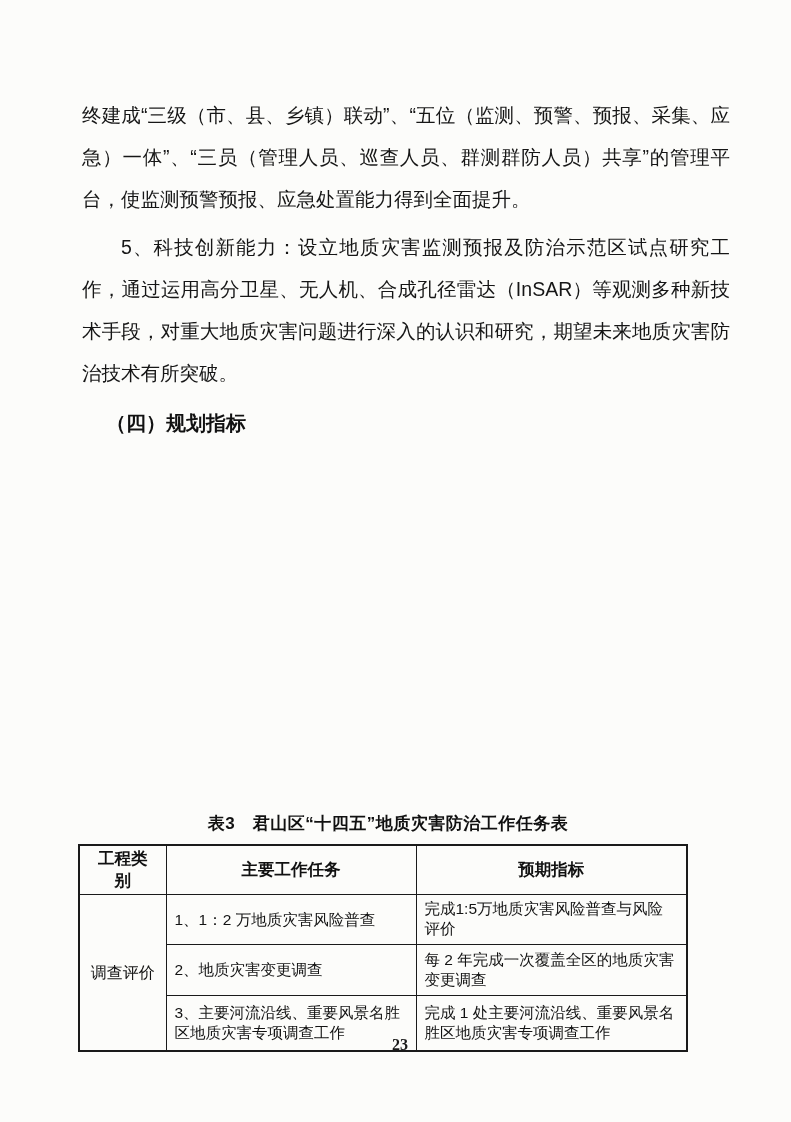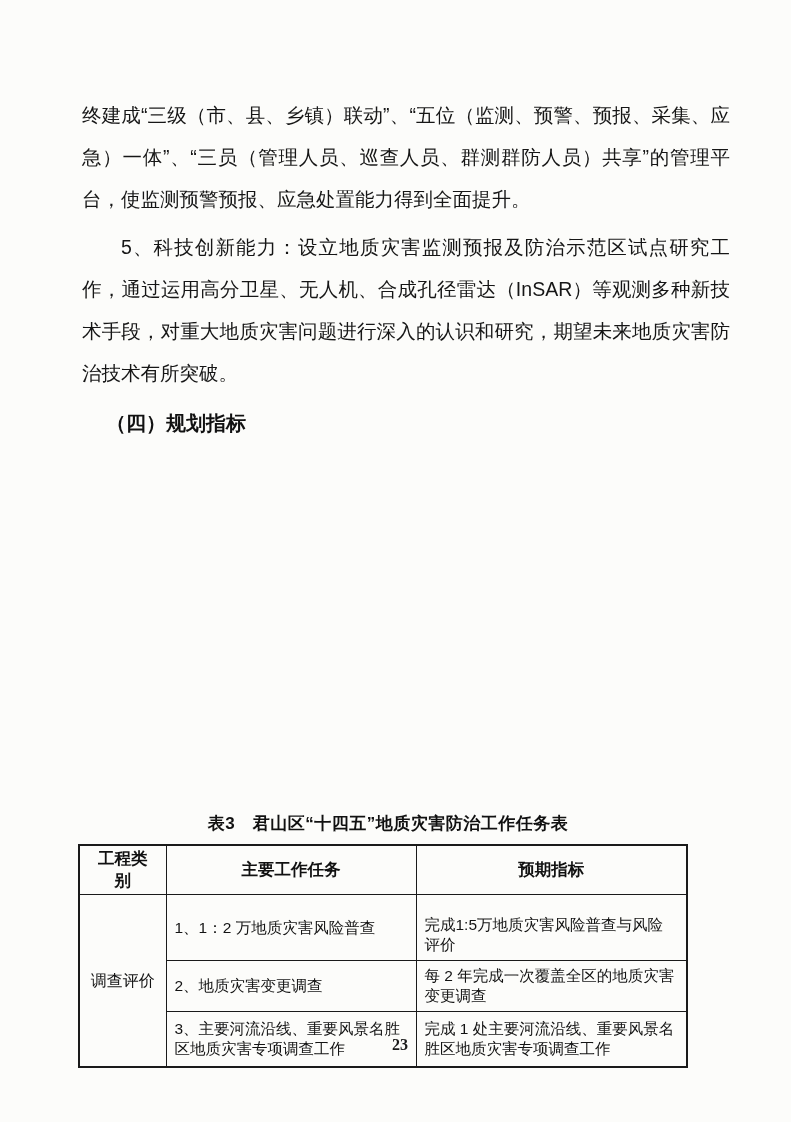--- a/index.html
+++ b/index.html
@@ -72,21 +72,21 @@
     color: #131313;
     text-align: left;
   }
   td.cat-cell {
     text-align: center;
     font-size: 16px;
   }
   tr.row-1 td { height: 42px; }
   tr.row-2 td { height: 44px; }
   tr.row-3 td { height: 48px; }
-  td.target-top { vertical-align: top; padding-top: 20px; }
+  td.target-top { vertical-align: top; padding-top: 4px; }
   .page-number {
     position: absolute;
     left: 70px; top: 1036px;
     width: 660px;
     text-align: center;
     font-family: "Liberation Serif", "DejaVu Serif", serif;
     font-size: 16px;
     color: #1a1a1a;
     font-weight: bold;
   }

